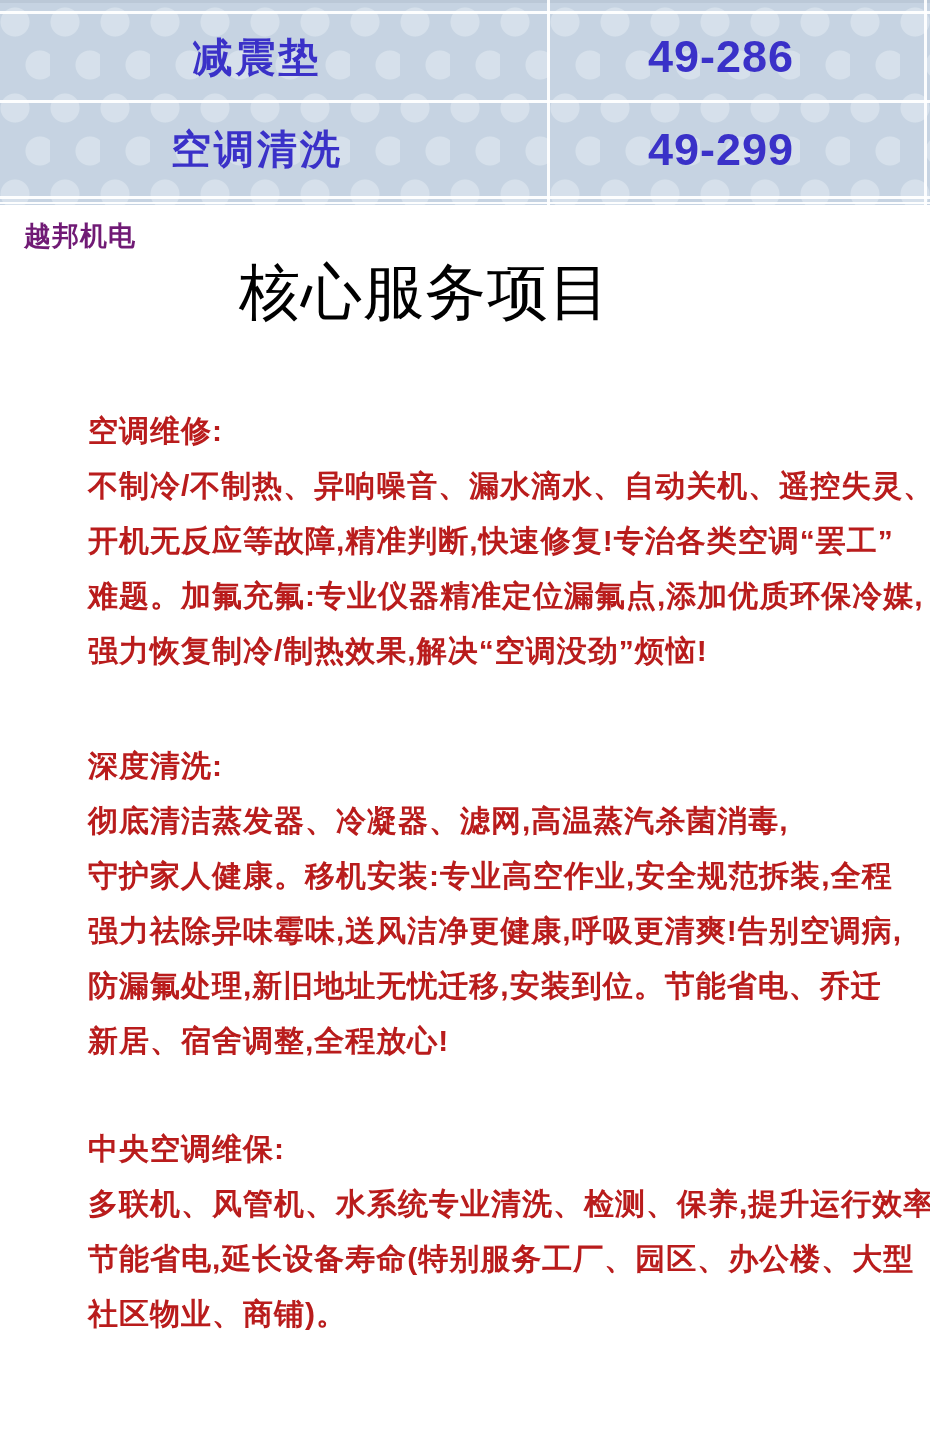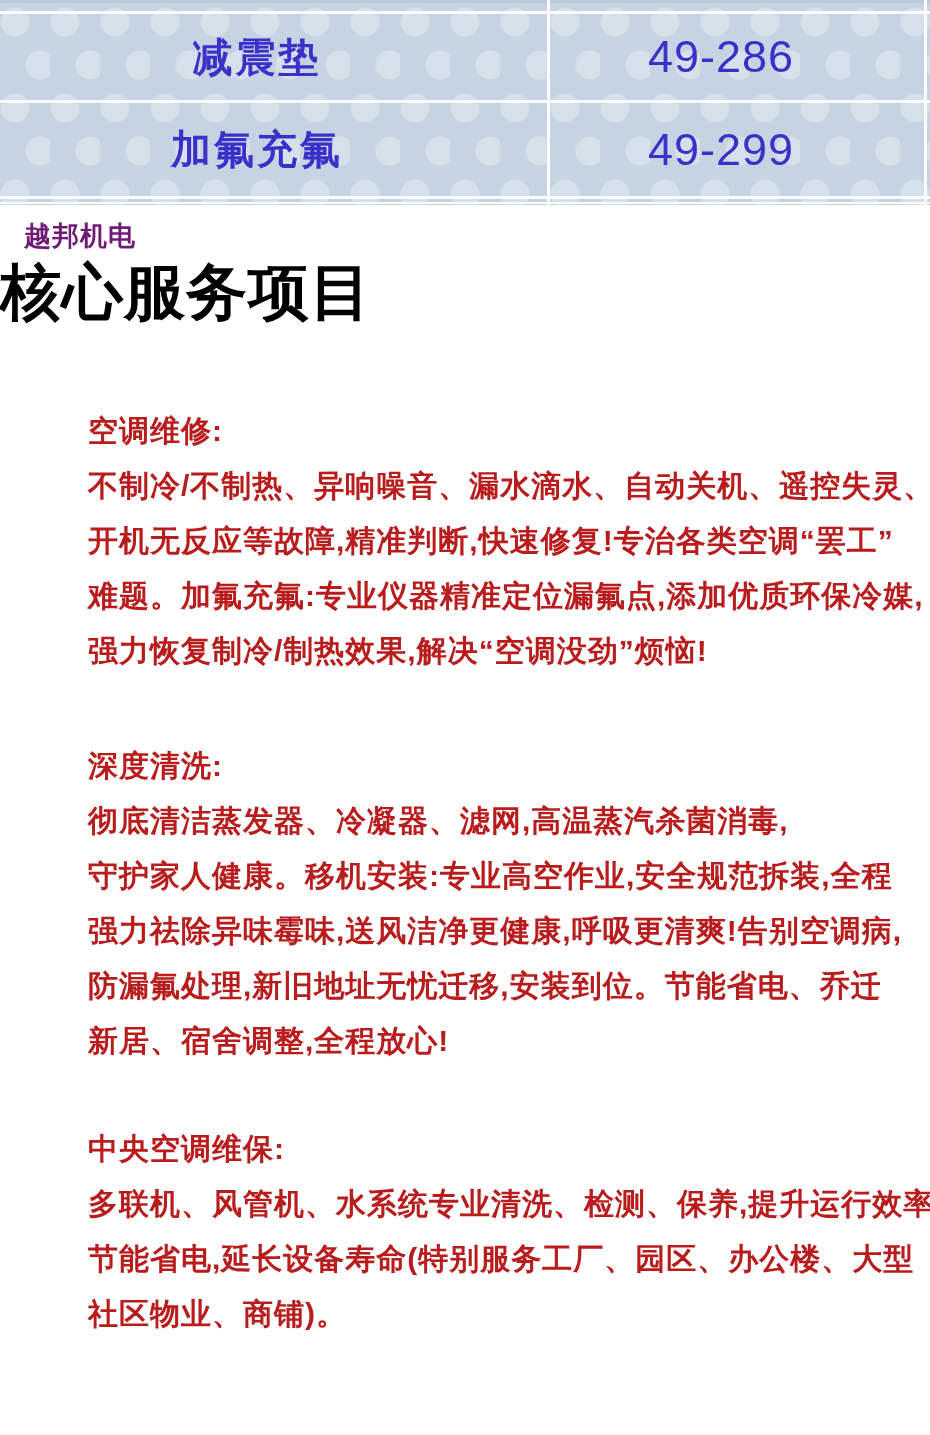--- a/index.html
+++ b/index.html
@@ -35,33 +35,34 @@
   .trow.r2{top:103px;height:93px;}
   .cell-label{
     width:548px;box-sizing:border-box;padding-right:34px;
     text-align:center;white-space:nowrap;
     font-size:40px;font-weight:700;letter-spacing:3px;
     color:#3a31c8;
   }
   .cell-value{
     width:382px;box-sizing:border-box;padding-right:36px;
     text-align:center;white-space:nowrap;
-    font-size:45px;font-weight:400;letter-spacing:1px;
+    font-size:45px;font-weight:700;letter-spacing:1px;
     color:#3a31c8;
   }
 
   
   .company{
     position:absolute;top:218px;left:24px;
     font-size:27px;font-weight:600;color:#701a75;
     white-space:nowrap;letter-spacing:1px;
   }
   .doc-title{
     position:absolute;top:252px;left:0;width:850px;
-    font-size:61px;font-weight:700;color:#000000;
+    text-align:center;
+    font-size:61px;font-weight:400;color:#000000;
     letter-spacing:1px;white-space:nowrap;
   }
   .para{
     position:absolute;left:88px;right:20px;
     line-height:55px;font-size:30px;font-weight:700;
     color:#b91c1c;letter-spacing:1px;
   }
   .para.p0{top:403px;}
   .para.p1{top:738px;}
   .para.p2{top:1121px;}
@@ -74,21 +75,21 @@
 
   <div class="pricing">
     <div class="top-edge"></div>
 
     <div class="trow r1">
       <div class="cell-label">减震垫</div>
       <div class="cell-value">49-286</div>
     </div>
 
     <div class="trow r2">
-      <div class="cell-label">加氟充氟</div>
+      <div class="cell-label">空调清洗</div>
       <div class="cell-value">49-299</div>
     </div>
 
     <div class="hline h1"></div>
     <div class="hline h2"></div>
     <div class="hline h3"></div>
     <div class="hline h4"></div>
     <div class="vline v1"></div>
     <div class="vline v2"></div>
   </div>

